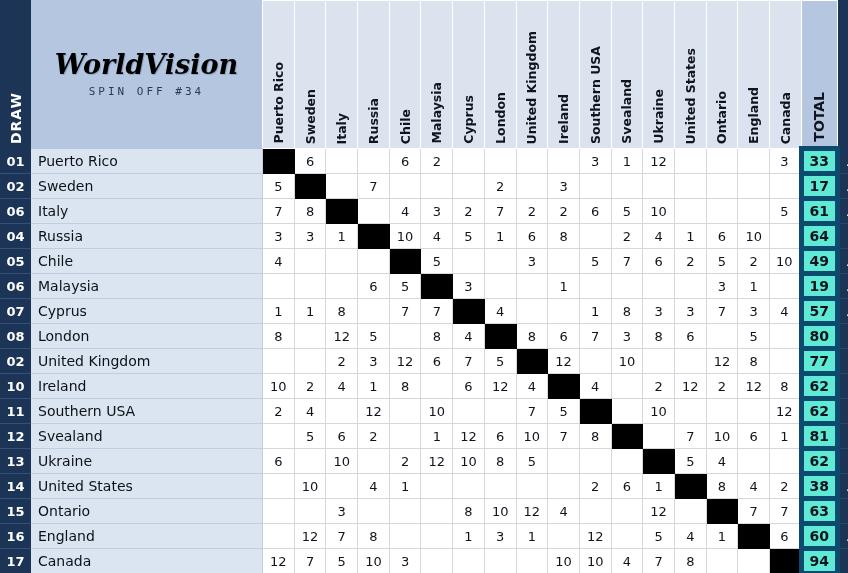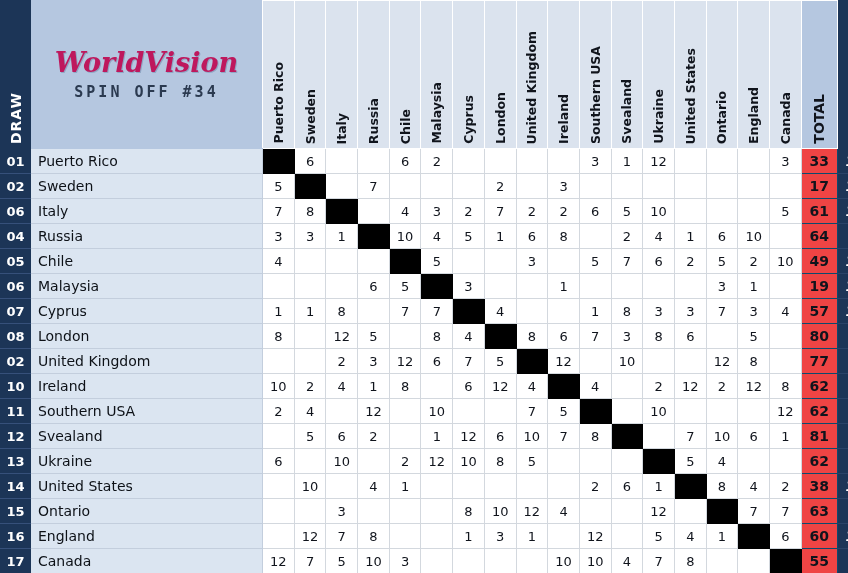--- a/index.html
+++ b/index.html
@@ -46,30 +46,30 @@
     border-right:1px solid #ffffff;
     text-align:center;
     vertical-align:middle;
     position:relative;
   }
   .logo-main{
     font-family:"DejaVu Serif","Liberation Serif",serif;
     font-style:italic;
     font-weight:bold;
     font-size:27px;
-    color:#be185d;
+    color:#000000;
     letter-spacing:0px;
     line-height:1.0;
     text-shadow:1px 1px 0 #8fa6c4;
     white-space:nowrap;
   }
   .logo-sub{
     font-family:"DejaVu Sans Mono","Liberation Mono",monospace;
-    font-weight:bold;
-    font-size:15px;
+    font-weight:normal;
+    font-size:11px;
     color:#2b3a50;
     letter-spacing:3px;
     margin-top:7px;
     white-space:nowrap;
   }
   .hdr-team{
     width:31.7px;
     background:#dbe3ee;
     border:1px solid #ffffff;
     vertical-align:bottom;
@@ -141,26 +141,26 @@
   }
   .c-score{
     background:#ffffff;
     color:#10141c;
     font-size:13px;
     text-align:center;
     border:1px solid #d3d8de;
   }
   .c-score.diag{background:#000000;border:1px solid #000000;}
   .c-total{
-    background:#ef4444;
+    background:#5eead4;
     color:#10141c;
     font-size:14px;
     font-weight:bold;
     text-align:center;
-    border:1px solid #0c4a6e;
+    border:5px solid #0c4a6e;
   }
   .c-placing{
     background:#1c3557;
     color:#ffffff;
     font-size:14px;
     font-weight:bold;
     font-style:italic;
     text-align:center;
     border:1px solid #1c3557;
     border-bottom:1px solid #2a4368;
@@ -611,18 +611,18 @@
           <td class="c-score"></td>
           <td class="c-score"></td>
           <td class="c-score">10</td>
           <td class="c-score">10</td>
           <td class="c-score">4</td>
           <td class="c-score">7</td>
           <td class="c-score">8</td>
           <td class="c-score"></td>
           <td class="c-score"></td>
           <td class="c-score diag"></td>
-          <td class="c-total">55</td>
+          <td class="c-total">94</td>
           <td class="c-placing">5</td>
         </tr>
       </tbody>
 </table>
 </div>
 
 </body></html>

